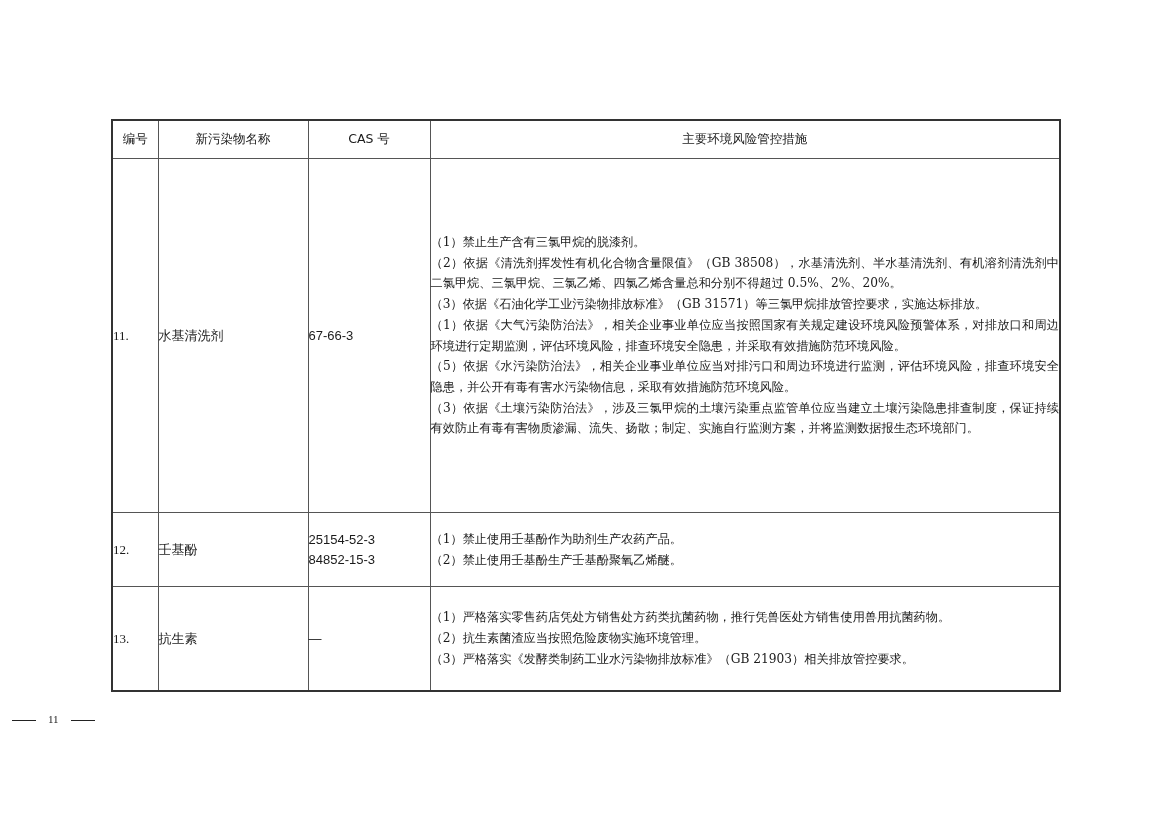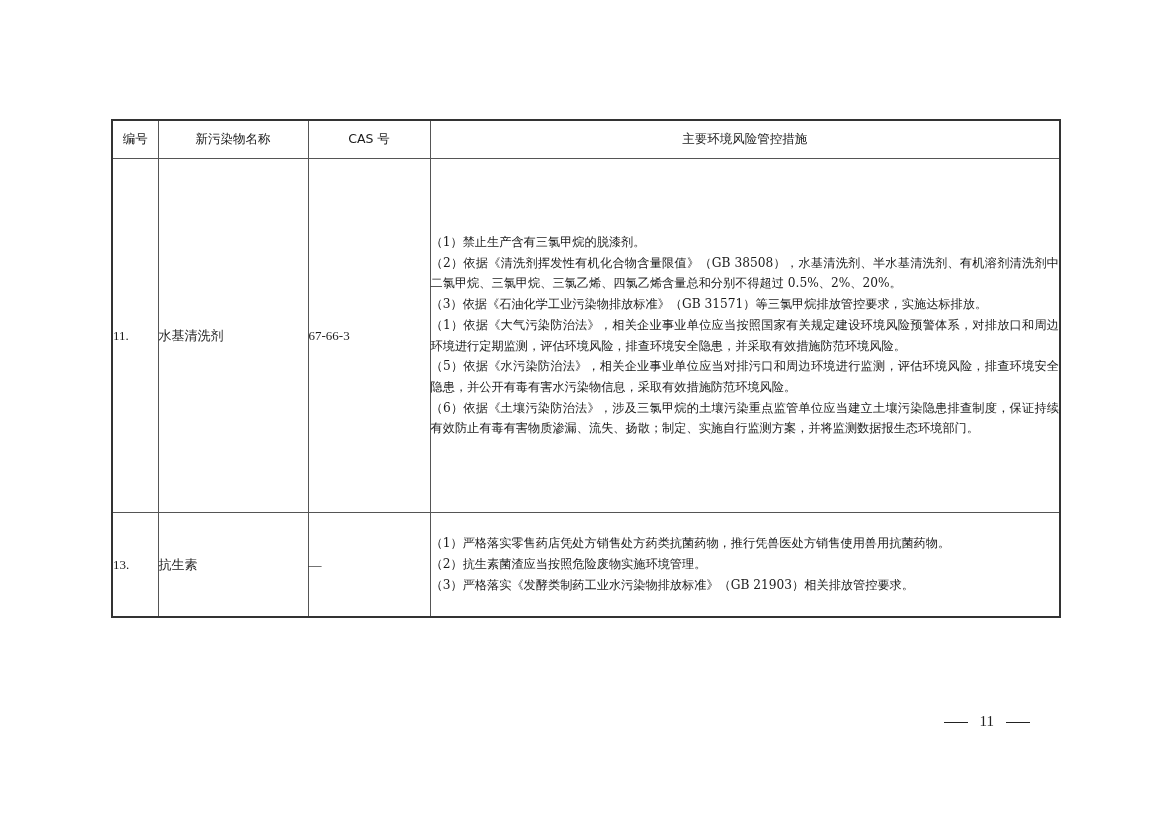--- a/index.html
+++ b/index.html
@@ -6,28 +6,28 @@
   body { width:1169px; height:826px; position:relative; overflow:hidden;
          font-family:"DejaVu Serif","Liberation Serif",serif; color:#1a1a1a; }
   .page { position:absolute; left:0; top:0; width:1169px; height:826px; background:#fff; }
   table.main { position:absolute; left:111px; top:119px; width:948px;
                border-collapse:collapse; border:2px solid #333; table-layout:fixed;padding-left:15px; }
   table.main td, table.main th { border:1px solid #555; padding:0; vertical-align:middle; }
   th { font-family:"DejaVu Sans","Liberation Sans",sans-serif; font-weight:normal;
        font-size:12.5px; height:37px; text-align:center; color:#1a1a1a; }
   td.num, td.name, td.cas { text-align:left; font-size:13px; }
   td.num { font-family:"Liberation Serif",serif; }
-  td.cas { font-family:Liberation Serif, serif; font-size:13px; line-height:20px; }
+  td.cas { font-family:Liberation Sans, sans-serif; font-size:13px; line-height:20px; }
   td.measures { font-size:12.2px; line-height:20.7px; padding:0 4px 0 8px; text-align:justify; }
   td.measures .item { display:block; }
   tr.r11 td { height:353px;margin-top:48px; }
   tr.r12 td { height:73px; }
   tr.r13 td { height:103px; }
-  .footer { position:absolute; top:713px; left:0; width:1042px; text-align:right;
-            font-family:"Liberation Serif",serif; font-size:15px; color:#222; }
+  .footer { position:absolute; top:713px; left:0; width:1042px; text-align:left;
+            font-family:"Liberation Serif",serif; font-size:11px; color:#222; }
   .footer .dash { display:inline-block; width:24px; height:0; border-top:1.3px solid #222;
                   vertical-align:middle; margin:0 12px; }
 </style>
 </head>
 <body>
 
 <div class="page">
   <table class="main">
     <colgroup>
       <col style="width:46px">
@@ -49,21 +49,33 @@
         <td class="name">水基清洗剂</td>
         <td class="cas">
           <span class="item">67-66-3</span>
         </td>
         <td class="measures">
           <span class="item">（1）禁止生产含有三氯甲烷的脱漆剂。</span>
           <span class="item">（2）依据《清洗剂挥发性有机化合物含量限值》（GB 38508），水基清洗剂、半水基清洗剂、有机溶剂清洗剂中二氯甲烷、三氯甲烷、三氯乙烯、四氯乙烯含量总和分别不得超过 0.5%、2%、20%。</span>
           <span class="item">（3）依据《石油化学工业污染物排放标准》（GB 31571）等三氯甲烷排放管控要求，实施达标排放。</span>
           <span class="item">（1）依据《大气污染防治法》，相关企业事业单位应当按照国家有关规定建设环境风险预警体系，对排放口和周边环境进行定期监测，评估环境风险，排查环境安全隐患，并采取有效措施防范环境风险。</span>
           <span class="item">（5）依据《水污染防治法》，相关企业事业单位应当对排污口和周边环境进行监测，评估环境风险，排查环境安全隐患，并公开有毒有害水污染物信息，采取有效措施防范环境风险。</span>
-          <span class="item">（6）依据《土壤污染防治法》，涉及三氯甲烷的土壤污染重点监管单位应当建立土壤污染隐患排查制度，保证持续有效防止有毒有害物质渗漏、流失、扬散；制定、实施自行监测方案，并将监测数据报生态环境部门。</span>
+          <span class="item">（3）依据《土壤污染防治法》，涉及三氯甲烷的土壤污染重点监管单位应当建立土壤污染隐患排查制度，保证持续有效防止有毒有害物质渗漏、流失、扬散；制定、实施自行监测方案，并将监测数据报生态环境部门。</span>
+        </td>
+      </tr>
+      <tr class="r12">
+        <td class="num">12.</td>
+        <td class="name">壬基酚</td>
+        <td class="cas">
+          <span class="item" style="display:block">25154-52-3</span>
+          <span class="item" style="display:block">84852-15-3</span>
+        </td>
+        <td class="measures">
+          <span class="item">（1）禁止使用壬基酚作为助剂生产农药产品。</span>
+          <span class="item">（2）禁止使用壬基酚生产壬基酚聚氧乙烯醚。</span>
         </td>
       </tr>
       <tr class="r13">
         <td class="num">13.</td>
         <td class="name">抗生素</td>
         <td class="cas">
           <span class="item">—</span>
         </td>
         <td class="measures">
           <span class="item">（1）严格落实零售药店凭处方销售处方药类抗菌药物，推行凭兽医处方销售使用兽用抗菌药物。</span>

